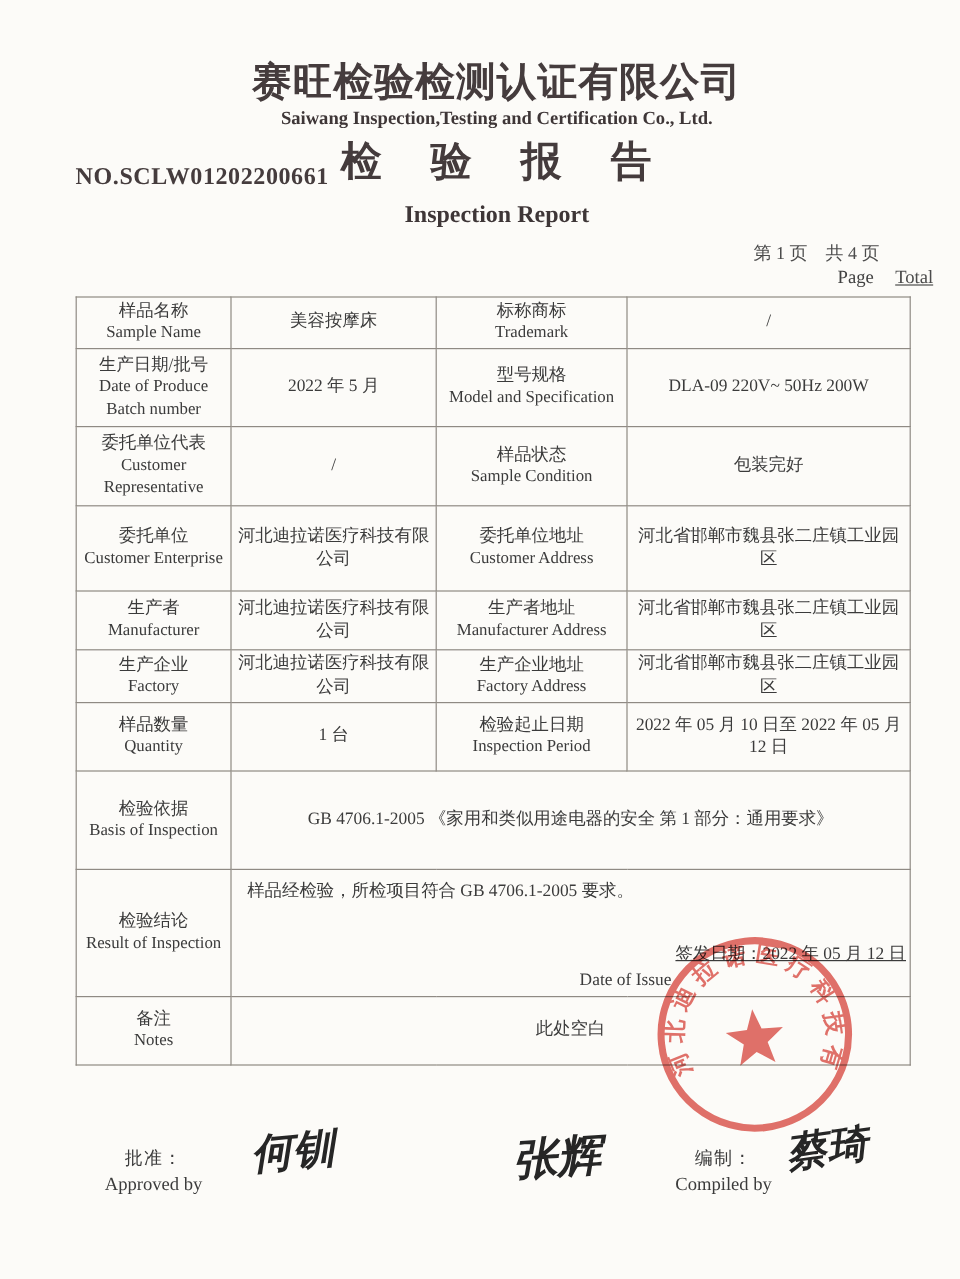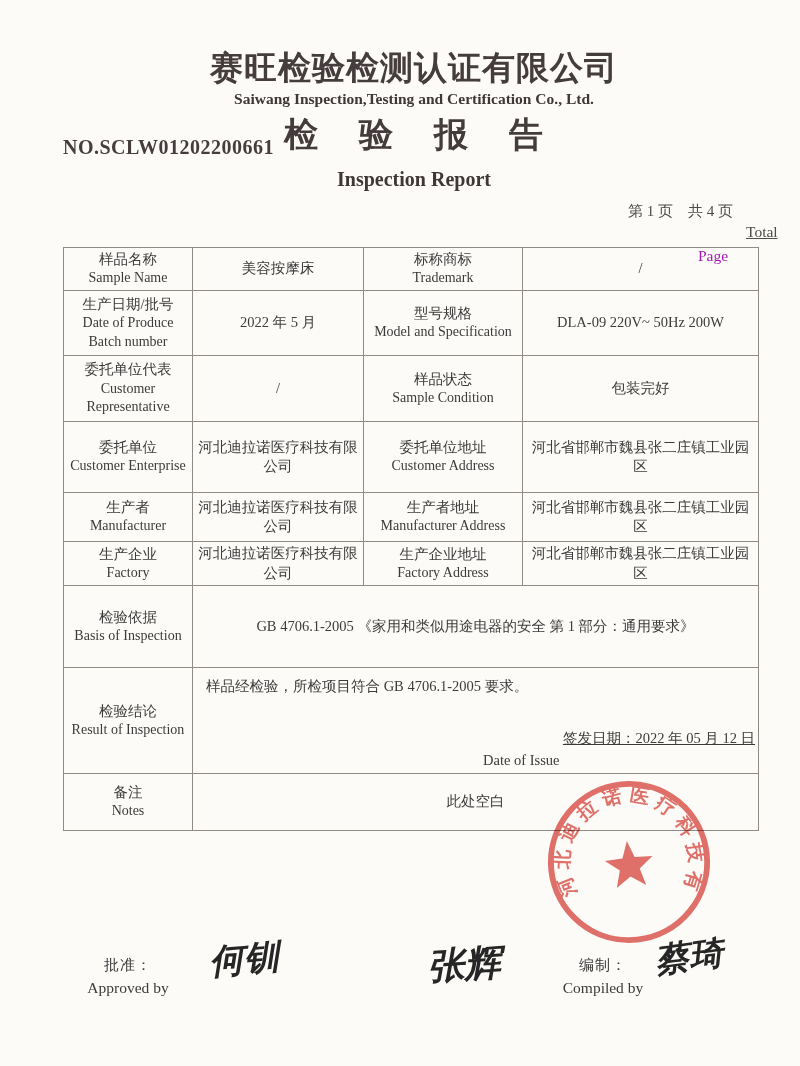--- a/index.html
+++ b/index.html
@@ -30,21 +30,21 @@
   .title-zh {
     top: 112px; left: 34px; width: 800px; text-align: center;
     font-family: "Liberation Sans", "DejaVu Sans", sans-serif;
     font-weight: bold; font-size: 34px; letter-spacing: 41px; color: #443b3c;
   }
   .title-en {
     top: 168px; left: 14px; width: 800px; text-align: center;
     font-weight: bold; font-size: 20px; color: #3e3637;
   }
   .page-line { left: 628px; top: 202px; font-size: 15px; color: #4c4c4c; }
-  .page-word { left: 698px; top: 223px; font-size: 15.5px; color: #a21caf; margin-top: 24px; }
+  .page-word { left: 698px; top: 223px; font-size: 15.5px; color: #404040; }
   .total-word { left: 746px; top: 223px; font-size: 15.5px; color: #4c4c4c; text-decoration: underline; }
 
   
   table.report {
     position: absolute; left: 63px; top: 247px; width: 695px;
     border-collapse: collapse; table-layout: fixed;
     font-size: 14.5px; color: #3b3b3b;
   }
   table.report td {
     border: 1px solid #8f8a84;
@@ -168,20 +168,32 @@
     <td class="lbl">
           <div class="zh">生产企业</div>
           <div class="en">Factory</div>
         </td>
     <td class="val">河北迪拉诺医疗科技有限公司</td>
     <td class="lbl">
           <div class="zh">生产企业地址</div>
           <div class="en">Factory Address</div>
         </td>
     <td class="val">河北省邯郸市魏县张二庄镇工业园区</td>
+  </tr>
+  <tr style="height:57px">
+    <td class="lbl">
+          <div class="zh">样品数量</div>
+          <div class="en">Quantity</div>
+        </td>
+    <td class="val">1 台</td>
+    <td class="lbl">
+          <div class="zh">检验起止日期</div>
+          <div class="en">Inspection Period</div>
+        </td>
+    <td class="val">2022 年 05 月 10 日至 2022 年 05 月 12 日</td>
   </tr>
   <tr style="height:82px">
     <td class="lbl">
           <div class="zh">检验依据</div>
           <div class="en">Basis of Inspection</div>
         </td>
     <td class="valL" colspan="3">GB 4706.1-2005  《家用和类似用途电器的安全 第 1 部分：通用要求》</td>
   </tr>
   <tr style="height:106px">
     <td class="lbl">

